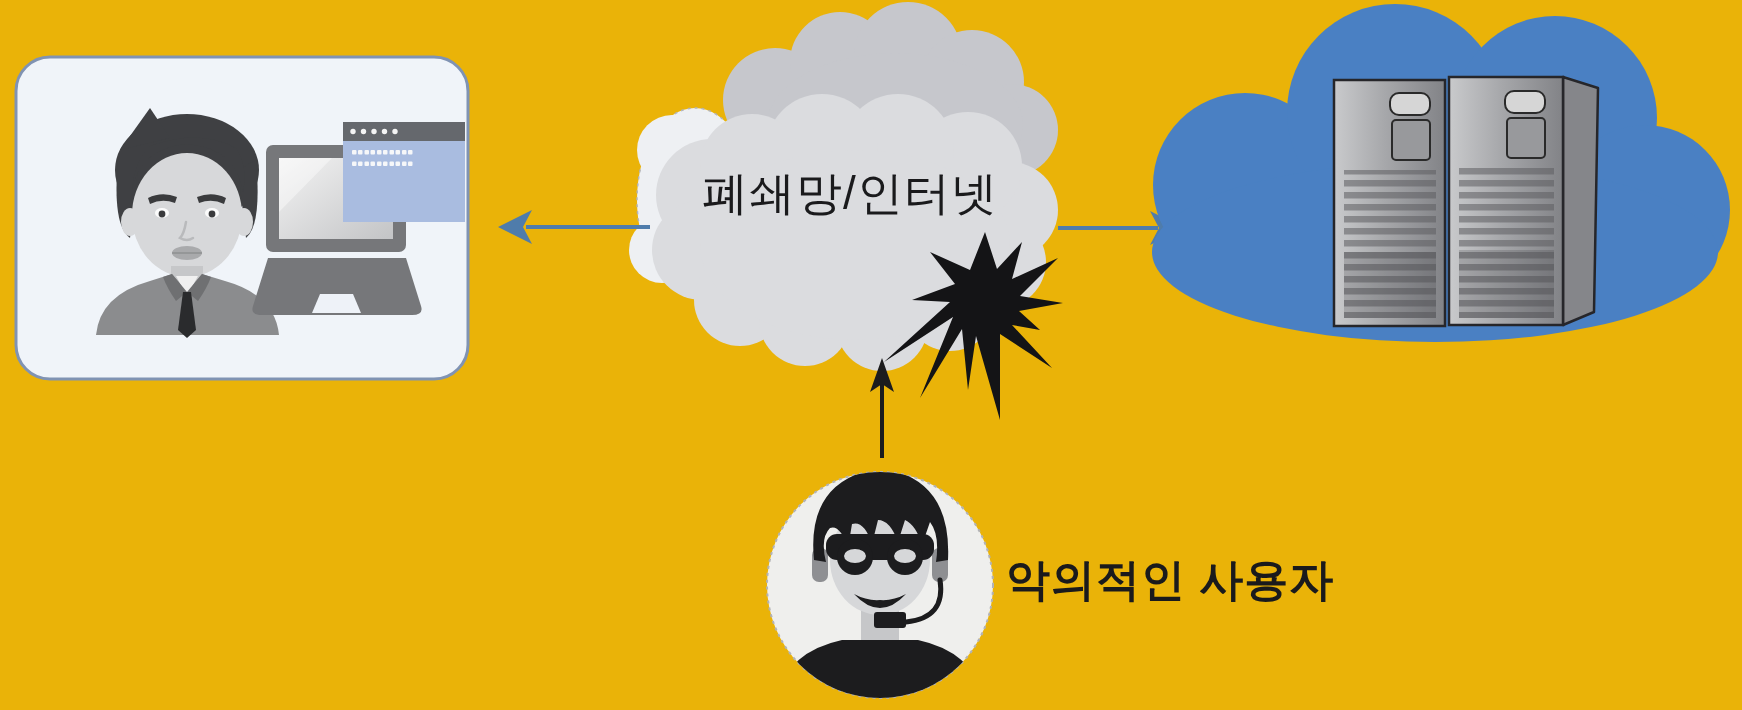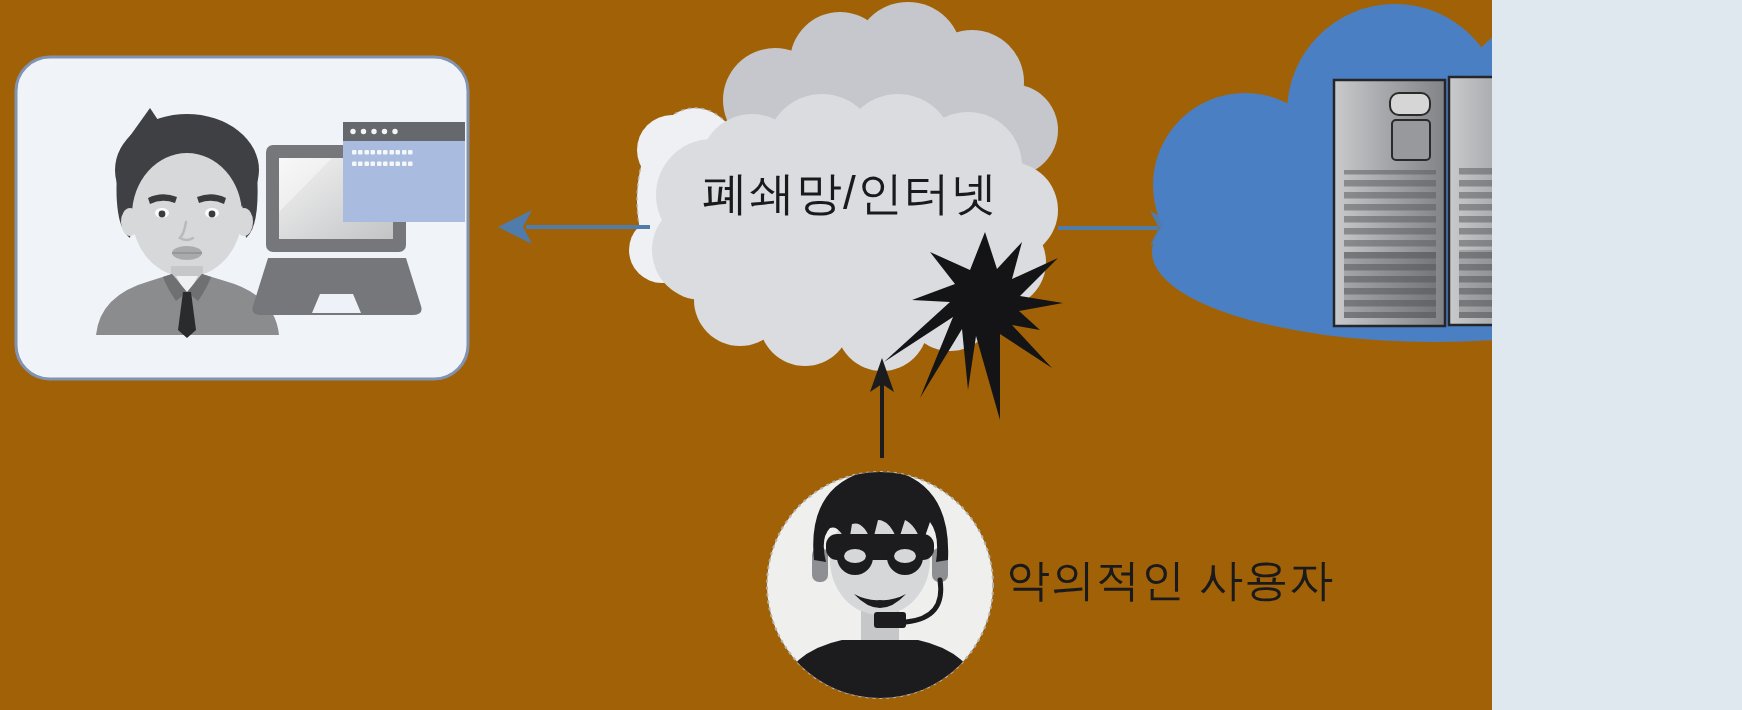--- a/index.html
+++ b/index.html
@@ -2,39 +2,39 @@
 <html><head>
 <meta charset="utf-8">
 <style>
   html,body{margin:0;padding:0;}
   body{
     font-family:"Liberation Sans","DejaVu Sans",sans-serif;
     background:#dfe7ef;
   }
   .stage{
     position:relative;
-    width:1492px;height:710px;
-    background:#a16207;
+    width:1742px;height:710px;
+    background:#eab308;
     overflow:hidden;
   }
   .stage svg{position:absolute;left:0;top:0;}
   .lbl{
     position:absolute;
     color:#1a1a1c;
     font-family:"Liberation Sans","DejaVu Sans",sans-serif;
     white-space:nowrap;
     letter-spacing:1px;
   }
   .lbl-network{
     left:660px;top:163px;width:380px;
     font-size:46px;font-weight:500;text-align:center;
   }
   .lbl-attacker{
     left:1006px;top:551px;
-    font-size:44px;font-weight:400;text-align:left;
+    font-size:44px;font-weight:700;text-align:left;
   }
 </style>
 </head>
 <body>
 
 <div class="stage">
 
 <svg width="1742" height="710" viewBox="0 0 1742 710" xmlns="http://www.w3.org/2000/svg">
   <defs>
     <linearGradient id="screenGrad" x1="0" y1="0" x2="1" y2="1">

